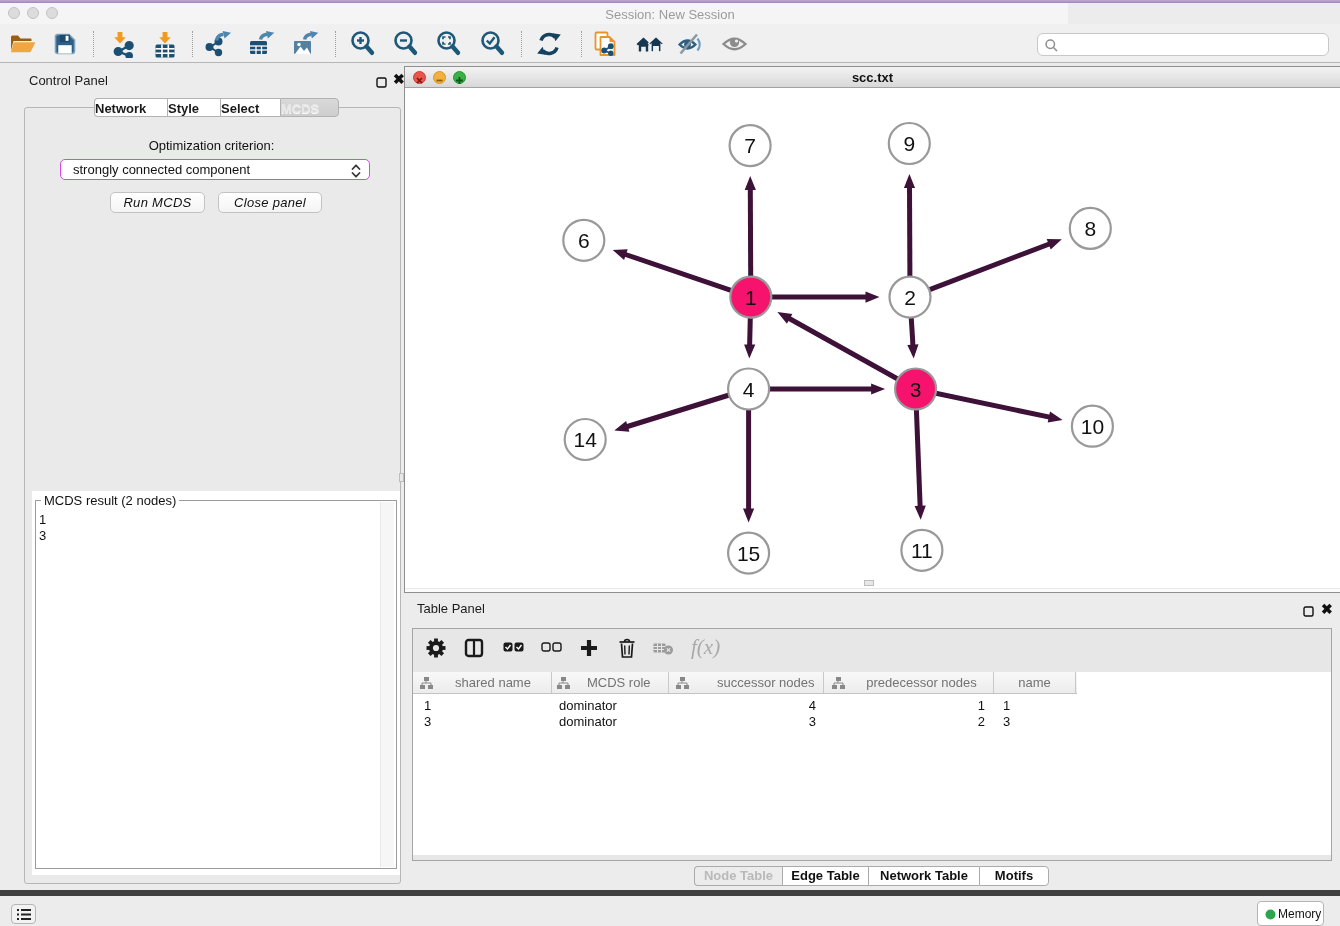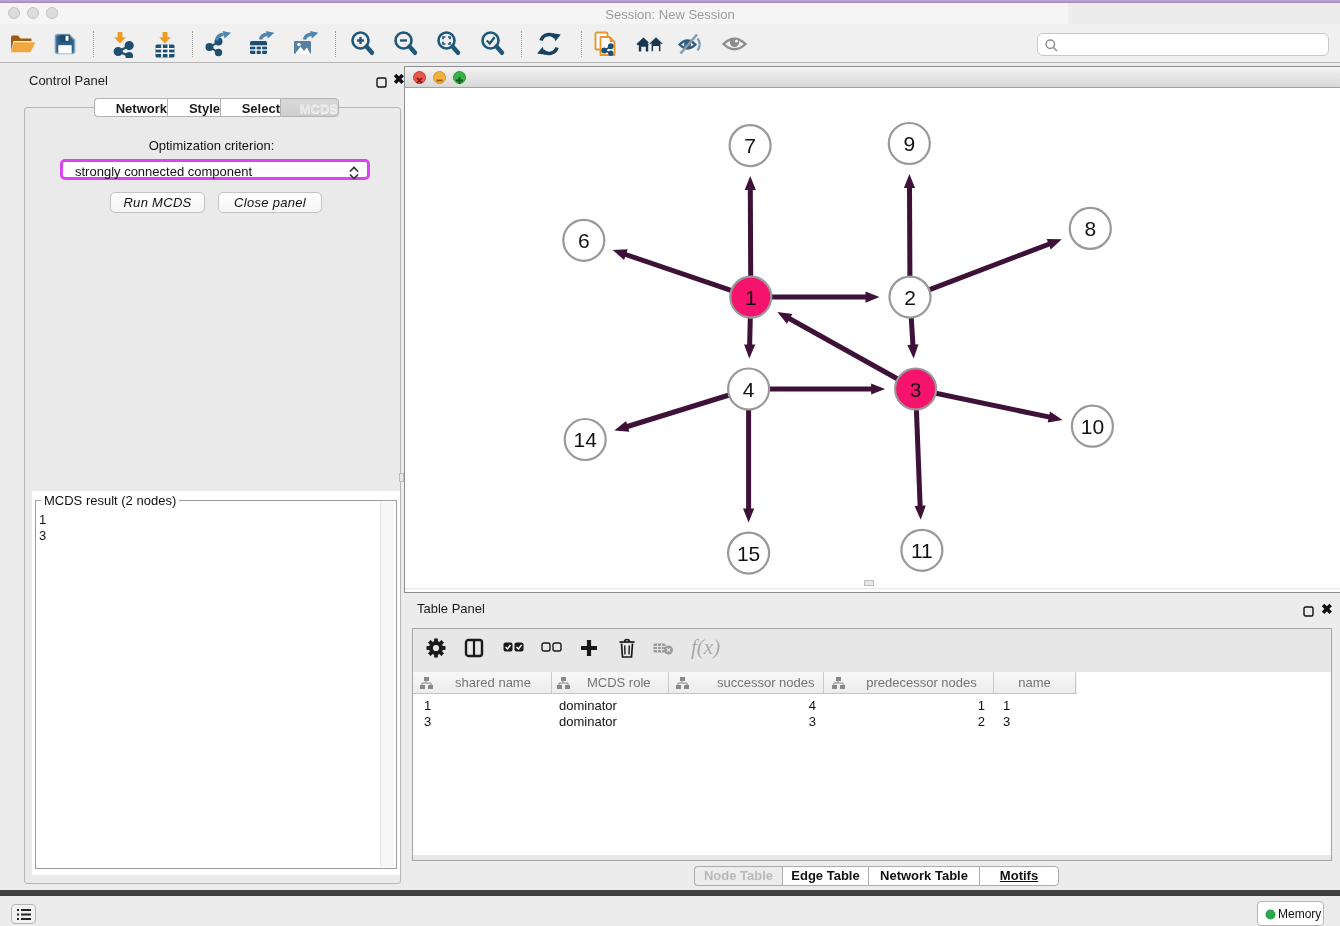--- a/index.html
+++ b/index.html
@@ -23,32 +23,32 @@
   
   #search{left:1037px;top:33px;width:292px;height:23px;background:#fff;
       border:1px solid #c8c8c8;border-radius:6px;box-sizing:border-box;}
   
   #cpanel{left:16px;top:64px;width:391px;height:826px;background:#ececec;}
   #cpanel-title{left:13px;top:9px;font-size:13px;color:#1c1c1c;}
   #cp-max{left:360px;top:10px;}
   #cp-close{left:377px;top:7px;}
   
   .tabrow{position:absolute;display:flex;}
-  .tab{height:19px;line-height:19px;font-size:13px;font-weight:bold;text-align:right;
+  .tab{height:19px;line-height:19px;font-size:13px;font-weight:bold;text-align:left;
       background:#fff;border:1px solid #b2b2b2;border-right:none;box-sizing:border-box;
       color:#1a1a1a;}
   .tab:first-child{border-radius:4px 0 0 4px;}
   .tab:last-child{border-radius:0 4px 4px 0;border-right:1px solid #b2b2b2;}
   .tabsel{background:linear-gradient(#d9d9d9,#cecece);color:#e6e6e6;text-shadow:0 1px 0 #fafafa;}
   
   #tabpane{left:8px;top:43px;width:377px;height:777px;border:1px solid #b7b7b7;
       border-radius:3px;background:#eaeaea;box-sizing:border-box;}
   #optlabel{left:0;top:74px;width:391px;text-align:center;font-size:13px;color:#111;}
   #combo{left:44px;top:95px;width:310px;height:21px;background:#fff;
-      border:3px solid #d946ef;border-radius:5px;box-sizing:border-box;
+      border:1px solid #d946ef;border-radius:5px;box-sizing:border-box;
       font-size:13px;color:#111;line-height:19px;padding-left:12px;}
   .btn{position:absolute;height:21px;letter-spacing:0.3px;background:linear-gradient(#ffffff,#f4f4f4);
       border:1px solid #c3c3c3;border-radius:5px;box-sizing:border-box;
       font-size:13px;color:#111;text-align:center;line-height:19px;font-style:italic;}
   
   #resultbox{left:16px;top:427px;width:368px;height:384px;background:#fff;}
   #resultborder{left:3px;top:9px;width:362px;height:369px;
       border:1px solid #9b9b9b;box-sizing:border-box;}
   #resultlabel{left:9px;top:2px;background:#fff;padding:0 3px;font-size:13px;color:#111;}
   #resultscroll{left:348px;top:11px;width:14px;height:365px;background:#f6f6f6;
@@ -271,20 +271,21 @@
           <path d="M3 3 L8 8 M8 3 L3 8" stroke="#7c1a12" stroke-width="1.7"></path>
         </svg></div>
     <div class="nl" style="left:28px;background:#f2b13e;border:1px solid #d89527;">
       <svg width="11" height="11" viewBox="0 0 11 11">
           <path d="M2.5 5.5 L8.5 5.5" stroke="#8e5f0d" stroke-width="1.8"></path>
         </svg></div>
     <div class="nl" style="left:48px;background:#38b246;border:1px solid #24962f;">
       <svg width="11" height="11" viewBox="0 0 11 11">
           <path d="M5.5 2 L5.5 9 M2 5.5 L9 5.5" stroke="#14581b" stroke-width="1.8"></path>
         </svg></div>
+    <div class="abs" id="netname">scc.txt</div>
   </div>
   <div class="abs" id="graphbox" style="left:0;top:21px;width:934px;height:501px;">
   <svg width="934" height="501" viewBox="405 88 934 501">
     <g stroke="#3d1138" stroke-width="5">
       <line x1="750.8" y1="297.1" x2="750.3" y2="188.1"></line>
       <line x1="750.8" y1="297.1" x2="624.0" y2="254.0"></line>
       <line x1="750.8" y1="297.1" x2="867.5" y2="297.1"></line>
       <line x1="750.8" y1="297.1" x2="749.6" y2="346.5"></line>
       <line x1="910.0" y1="297.1" x2="909.5" y2="186.0"></line>
       <line x1="910.0" y1="297.1" x2="1050.6" y2="243.5"></line>
@@ -446,21 +447,21 @@
       <div class="tcell" style="left:146px;top:42px;">dominator</div>
       <div class="tcell" style="left:255px;top:42px;width:148px;text-align:right;">3</div>
       <div class="tcell" style="left:411px;top:42px;width:161px;text-align:right;">2</div>
       <div class="tcell" style="left:590px;top:42px;">3</div>
     </div>
   </div>
   <div class="abs" id="btabs">
     <div class="btab" style="width:88px;color:#b9b9b9;background:#ececec;">Node Table</div>
     <div class="btab" style="width:86px;">Edge Table</div>
     <div class="btab" style="width:111px;">Network Table</div>
-    <div class="btab" style="width:80px;text-decoration:underline;">Motifs</div>
+    <div class="btab" style="width:70px;">Motifs</div>
   </div>
 </div>
 
 <div class="abs" id="statusbar">
   <div class="abs" id="listbtn">
     <svg style="position:absolute;left:5px;top:4px;" width="14" height="11" viewBox="0 0 14 11">
       <g fill="#222">
           <rect x="0" y="0" width="2" height="2"></rect>
           <rect x="0" y="4.5" width="2" height="2"></rect>
           <rect x="0" y="9" width="2" height="2"></rect>

